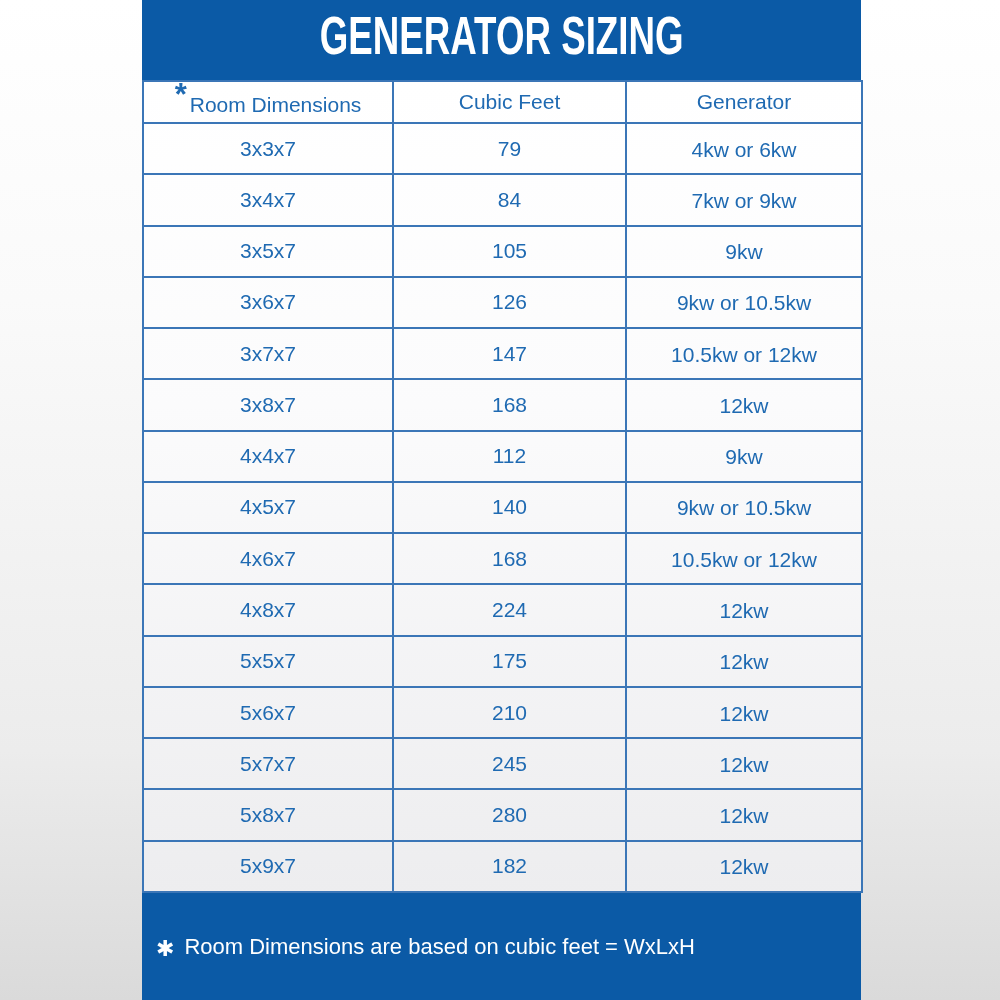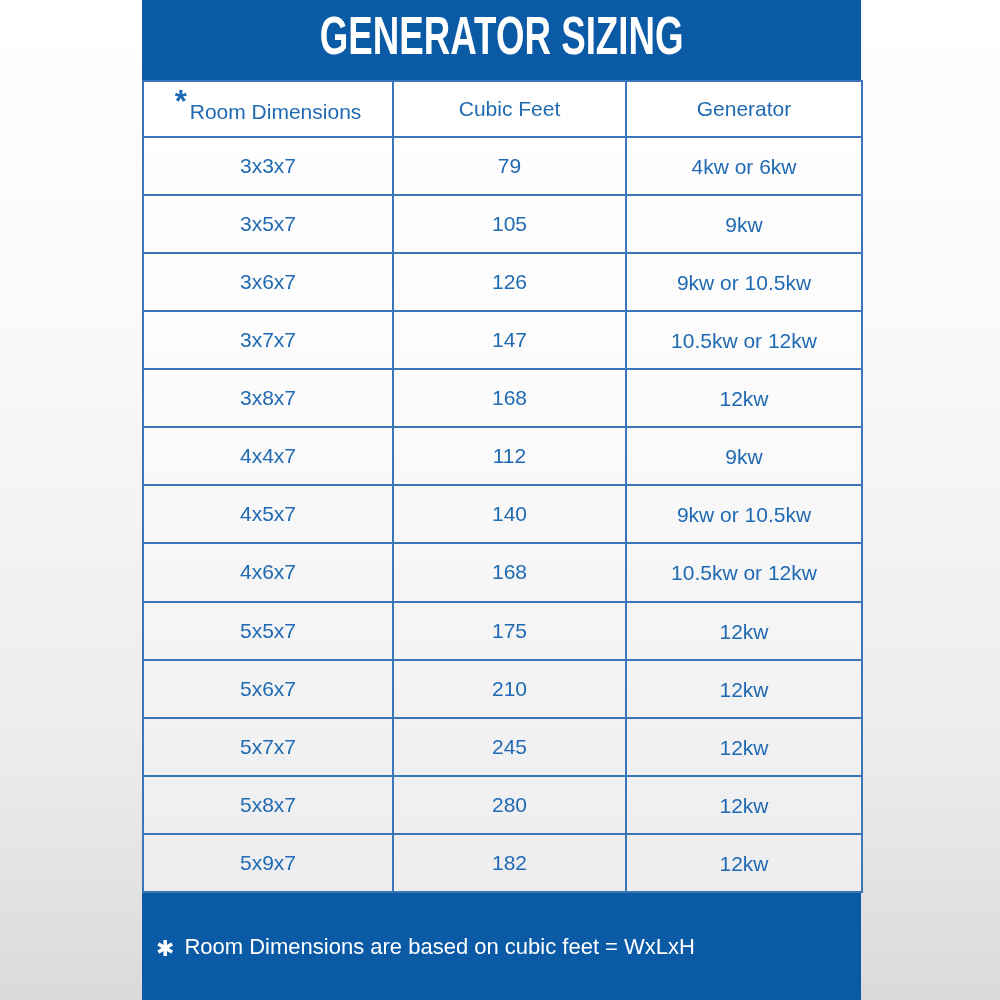--- a/index.html
+++ b/index.html
@@ -45,21 +45,21 @@
     background: linear-gradient(180deg, #ffffff 0%, #fbfbfc 40%, #ededef 100%);
   }
   .sizing-table th, .sizing-table td {
     border: 2px solid #3b76b7;
     color: #1f6ab2;
     text-align: center;
     vertical-align: middle;
     font-size: 21px;
     padding: 0;
   }
-  .sizing-table thead tr { height: 56px; }
+  .sizing-table thead tr { height: 42px; }
   .sizing-table th { font-weight: normal; }
   .sizing-table td:nth-child(3) { padding-top: 2px; }
   .col-1 { width: 250px; }
   .col-2 { width: 233px; }
   .col-3 { width: 236px; }
   .hdr-asterisk {
     font-size: 31px;
     font-weight: 600;
     position: relative;
     top: -7px;
@@ -104,20 +104,25 @@
         <th><span>Generator</span></th>
       </tr>
     </thead>
     <tbody>
         <tr>
           <td>3x3x7</td>
           <td>79</td>
           <td>4kw or 6kw</td>
         </tr>
         <tr>
+          <td>3x4x7</td>
+          <td>84</td>
+          <td>7kw or 9kw</td>
+        </tr>
+        <tr>
           <td>3x5x7</td>
           <td>105</td>
           <td>9kw</td>
         </tr>
         <tr>
           <td>3x6x7</td>
           <td>126</td>
           <td>9kw or 10.5kw</td>
         </tr>
         <tr>
@@ -137,20 +142,25 @@
         </tr>
         <tr>
           <td>4x5x7</td>
           <td>140</td>
           <td>9kw or 10.5kw</td>
         </tr>
         <tr>
           <td>4x6x7</td>
           <td>168</td>
           <td>10.5kw or 12kw</td>
+        </tr>
+        <tr>
+          <td>4x8x7</td>
+          <td>224</td>
+          <td>12kw</td>
         </tr>
         <tr>
           <td>5x5x7</td>
           <td>175</td>
           <td>12kw</td>
         </tr>
         <tr>
           <td>5x6x7</td>
           <td>210</td>
           <td>12kw</td>

